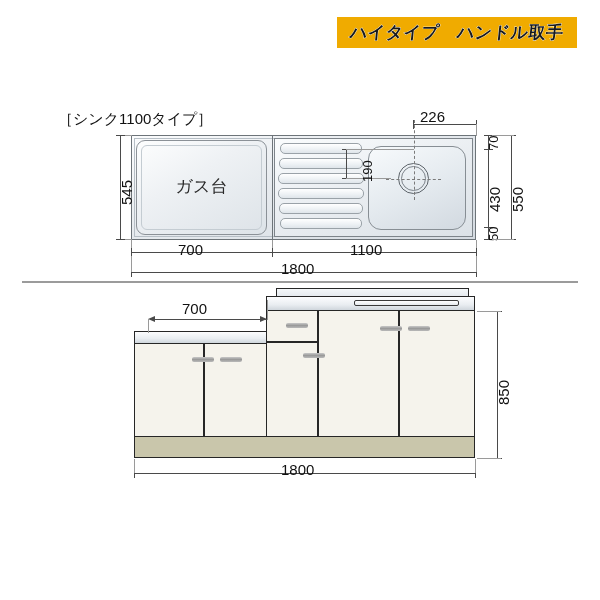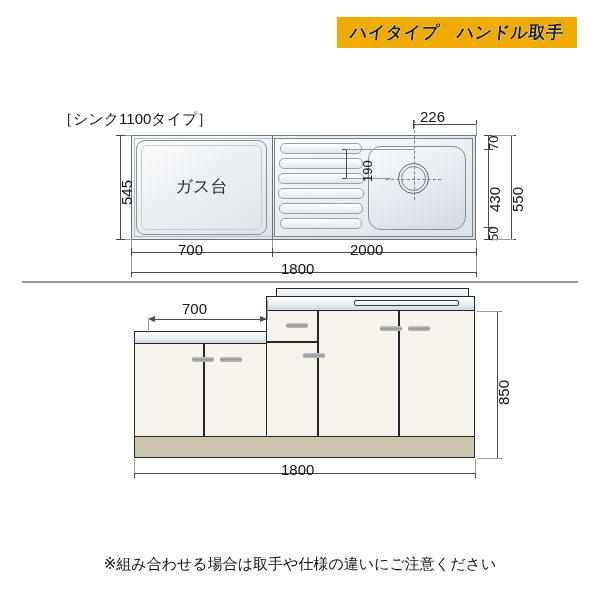--- a/index.html
+++ b/index.html
@@ -201,21 +201,21 @@
 
     <div class="ext" style="left:131px;top:240px;height:16px;"></div>
     <div class="ext" style="left:272px;top:240px;height:16px;"></div>
     <div class="ext" style="left:476px;top:240px;height:16px;"></div>
     <div class="dimline h" style="left:131px;top:252px;width:141px;"></div>
     <div class="dimline h" style="left:272px;top:252px;width:204px;"></div>
     <div class="tick v" style="left:131px;top:248px;"></div>
     <div class="tick v" style="left:272px;top:248px;"></div>
     <div class="tick v" style="left:476px;top:248px;"></div>
     <div class="lbl" style="left:178px;top:241px;">700</div>
-    <div class="lbl" style="left:350px;top:241px;">2000</div>
+    <div class="lbl" style="left:350px;top:241px;">1100</div>
 
     <div class="dimline h" style="left:131px;top:272px;width:345px;"></div>
     <div class="tick v" style="left:131px;top:268px;"></div>
     <div class="tick v" style="left:476px;top:268px;"></div>
     <div class="ext" style="left:131px;top:256px;height:16px;"></div>
     <div class="ext" style="left:476px;top:256px;height:16px;"></div>
     <div class="lbl" style="left:281px;top:260px;">1800</div>
 
     <div class="dimline h" style="left:413px;top:124px;width:63px;"></div>
     <div class="tick v" style="left:413px;top:120px;"></div>
@@ -293,15 +293,14 @@
     <div class="rot" style="left:495px;top:405px;">850</div>
 
     <div class="dimline h" style="left:134px;top:473px;width:341px;"></div>
     <div class="tick v" style="left:134px;top:469px;"></div>
     <div class="tick v" style="left:475px;top:469px;"></div>
     <div class="ext" style="left:134px;top:459px;height:14px;"></div>
     <div class="ext" style="left:475px;top:459px;height:14px;"></div>
     <div class="lbl" style="left:281px;top:461px;">1800</div>
   </div>
 
-  <div class="footer">※組み合わせる場合は取手や仕様の違いにご注意ください</div>
 
 </div>
 
 </body></html>

